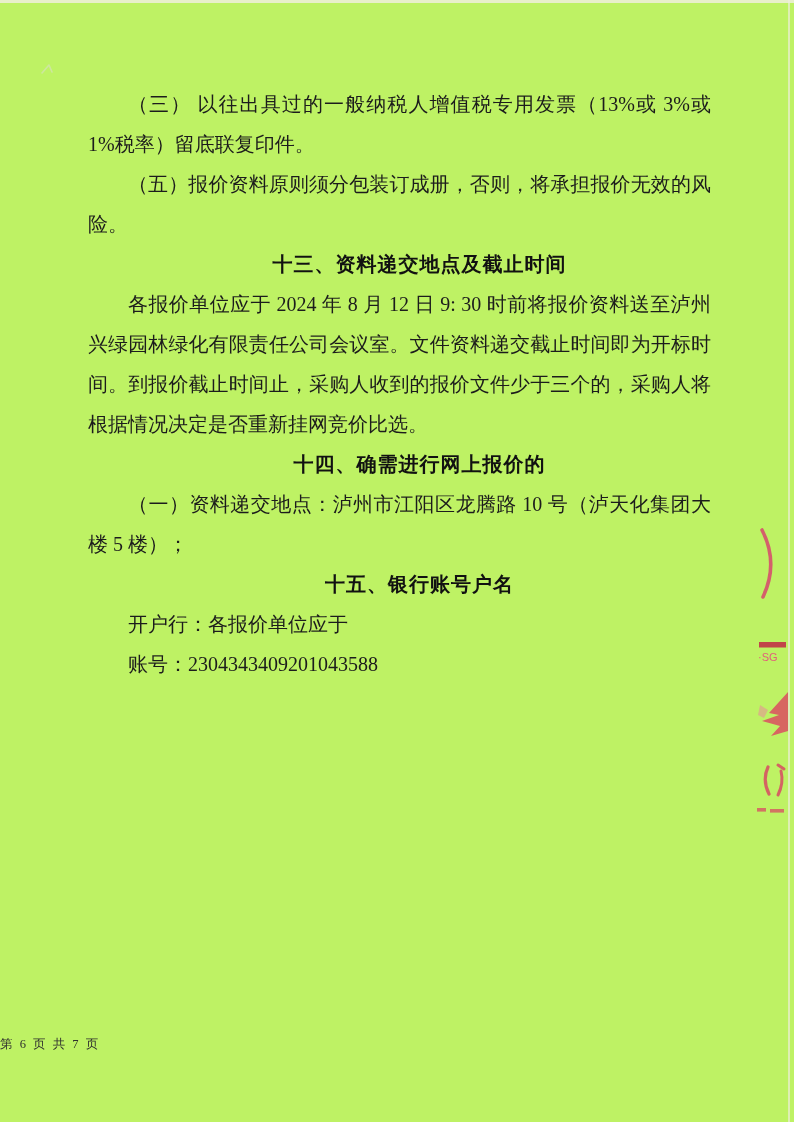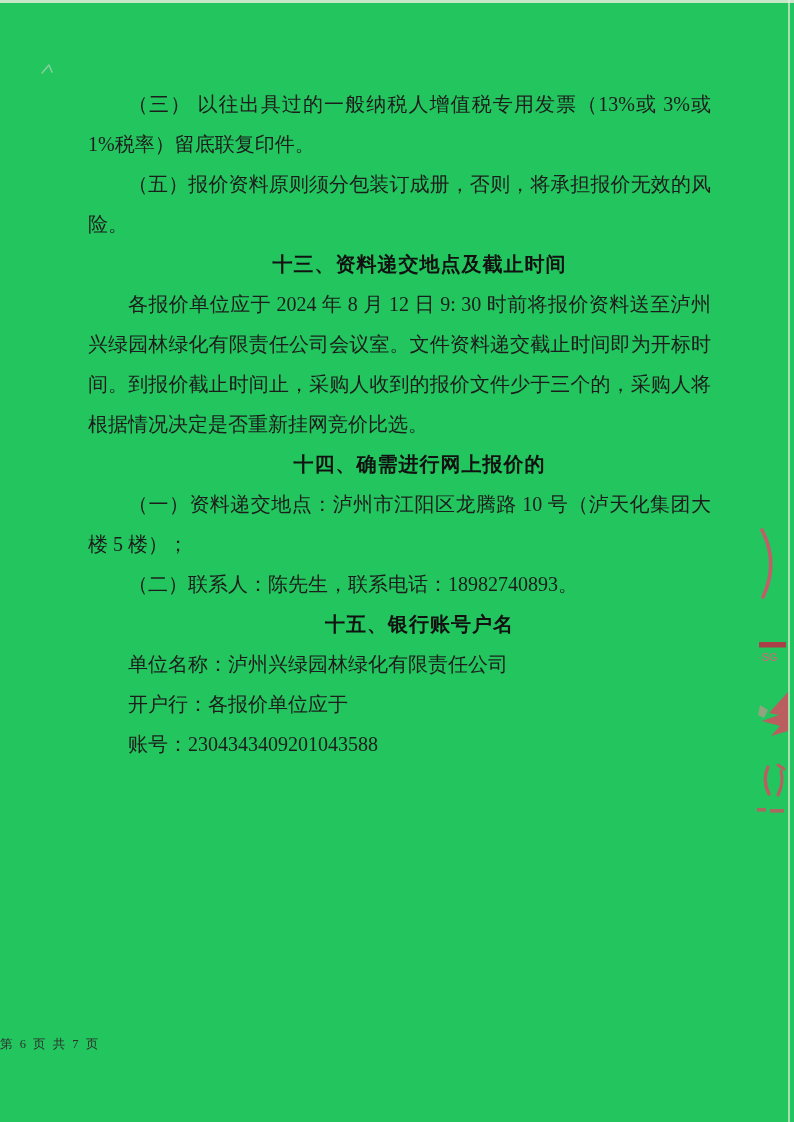--- a/index.html
+++ b/index.html
@@ -4,21 +4,21 @@
 <style>
   html, body { margin: 0; padding: 0; }
   body {
     width: 794px; height: 1122px;
     background: #fffef9;
     font-family: "Liberation Serif", "DejaVu Serif", serif;
   }
   .page {
     position: relative;
     width: 794px; height: 1122px;
-    background: #22c55e;
+    background: #bef264;
     overflow: hidden;
   }
   
   .edge-top {
     position: absolute; top: 0; left: 0; right: 0; height: 3px;
     background: #f2efe3; opacity: .8;
   }
   .edge-right {
     position: absolute; top: 0; right: 4px; width: 2px; height: 100%;
     background: #efece0; opacity: .65;
@@ -80,23 +80,21 @@
     <path d="M4 13 L11 5 M11 5 L14 12" stroke="#dcdcd8" stroke-width="1.6" fill="none" stroke-linecap="round"></path>
   </svg>
 
   <main class="content">
     <p class="body">（三） 以往出具过的一般纳税人增值税专用发票（13%或 3%或 1%税率）留底联复印件。</p>
     <p class="body">（五）报价资料原则须分包装订成册，否则，将承担报价无效的风险。</p>
     <h3 class="heading">十三、资料递交地点及截止时间</h3>
     <p class="body">各报价单位应于 2024 年 8 月 12 日 9: 30 时前将报价资料送至泸州兴绿园林绿化有限责任公司会议室。文件资料递交截止时间即为开标时间。到报价截止时间止，采购人收到的报价文件少于三个的，采购人将根据情况决定是否重新挂网竞价比选。</p>
     <h3 class="heading">十四、确需进行网上报价的</h3>
     <p class="body">（一）资料递交地点：泸州市江阳区龙腾路 10 号（泸天化集团大楼 5 楼）；</p>
-    <p class="body gap-before">（二）联系人：陈先生，联系电话：18982740893。</p>
     <h3 class="heading">十五、银行账号户名</h3>
-    <p class="body">单位名称：泸州兴绿园林绿化有限责任公司</p>
     <p class="body">开户行：各报价单位应于</p>
     <p class="body">账号：2304343409201043588</p>
   </main>
 
   <svg class="seal-svg" viewBox="0 0 40 300">
 
     <path d="M 8 10 Q 25 43 9 77" stroke="#d6506b" stroke-width="3.6" fill="none" stroke-linecap="round" opacity="0.9"></path>
 
     <rect x="5" y="122" width="27" height="5.5" fill="#c22744" opacity="0.85"></rect>
 

